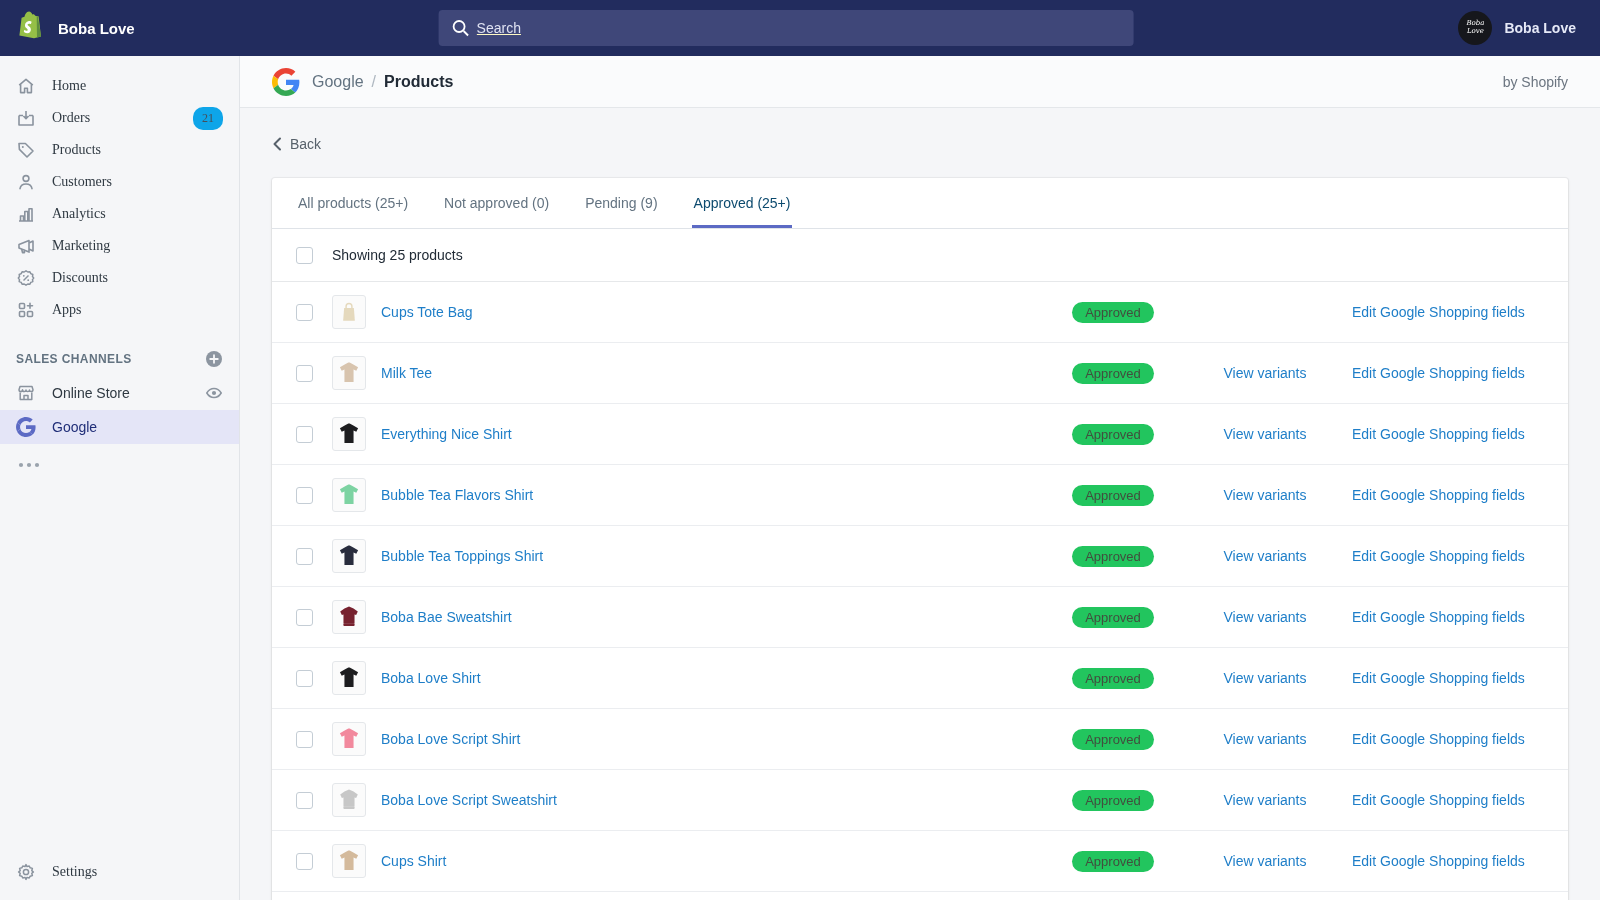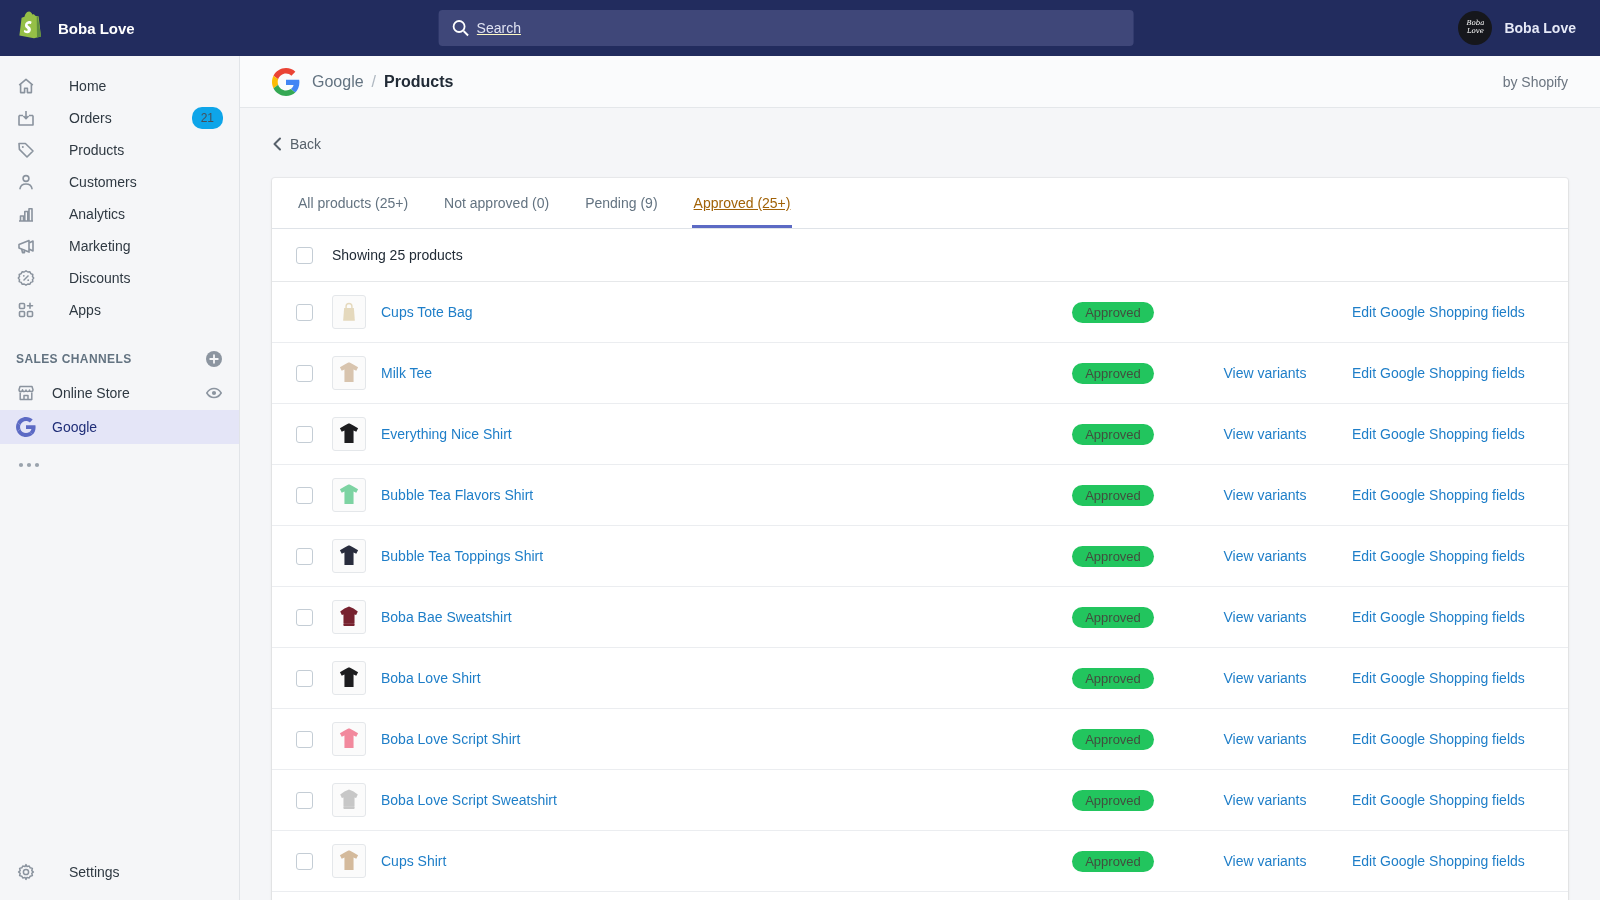--- a/index.html
+++ b/index.html
@@ -20,22 +20,22 @@
   .topbar-right { margin-left:auto; display:flex; align-items:center; gap:12px; padding-right:24px; }
   .avatar { width:34px; height:34px; border-radius:50%; background:#16171c; color:#fff;
             display:flex; align-items:center; justify-content:center; font-size:7px;
             font-style:italic; text-align:center; line-height:1.1; transform:rotate(0deg);
             font-family:"DejaVu Serif", serif; }
   .user-name { color:#e6e9f7; font-size:14px; font-weight:bold; }
 
   
   .sidebar { position:fixed; top:56px; left:0; bottom:0; width:240px; background:#f5f6f8;
              border-right:1px solid #e1e4e8; padding-top:14px; display:flex; flex-direction:column; }
-  .nav-item { display:flex; align-items:center; gap:33px; height:32px; padding:0 16px;
-              font-size:14px; font-weight:500; color:#2f3942; cursor:pointer; }
+  .nav-item { display:flex; align-items:center; gap:16px; height:32px; padding:0 16px;
+              font-size:14px; font-weight:500; color:#2f3942; cursor:pointer;font-family:Liberation Serif, serif; }
   .nav-item .icon { width:20px; height:20px; flex:0 0 auto; display:flex; }
   .nav-badge { margin-left:auto; background:#0ea5e9; color:#454f5b; font-size:12px;
                border-radius:10px; padding:4px 9px; font-weight:normal; }
   .sc-header { display:flex; align-items:center; margin:24px 16px 8px 16px; }
   .sc-title { font-size:12px; font-weight:bold; letter-spacing:0.4px; color:#637381; }
   .sc-add { margin-left:auto; display:flex; cursor:pointer; }
   .channel-item { display:flex; align-items:center; gap:16px; height:34px; padding:0 16px;
                   font-size:14px; font-weight:500; color:#2f3942; cursor:pointer; }
   .channel-item.active { background:#e4e5f7; color:#202e78; }
   .channel-eye { margin-left:auto; display:flex; }
@@ -53,21 +53,21 @@
 
   .content { padding:24px 32px 0 32px; }
   .back-link { display:inline-flex; align-items:center; gap:8px; font-size:14px; color:#57616b;
                cursor:pointer; margin:4px 0 26px 0; }
 
   .card { background:#ffffff; border-radius:3px; box-shadow:0 0 0 1px rgba(63,63,68,0.05),
           0 1px 3px rgba(63,63,68,0.15); min-height:720px; }
   .tabs { display:flex; gap:32px; padding:0 24px; border-bottom:1px solid #dfe3e8; }
   .tab { font-size:14px; color:#637381; padding:17px 2px 14px 2px; border-bottom:3px solid transparent;
          cursor:pointer; }
-  .tab.active { color:#a16207; border-bottom-color:#5c6ac4;text-decoration:underline; }
+  .tab.active { color:#0c4a6e; border-bottom-color:#5c6ac4; }
 
   .list-header { display:flex; align-items:center; height:53px; padding:0 24px;
                  border-bottom:1px solid #e6e8ea; }
   .list-header .label { font-size:14px; color:#212b36; margin-left:19px; }
   .checkbox { width:17px; height:17px; border:1px solid #c4cdd5; border-radius:3px;
               background:#fff; flex:0 0 auto; cursor:pointer; }
 
   .row { display:flex; align-items:center; height:61px; padding:0 24px;
          border-bottom:1px solid #ebedf0; }
   .thumb { width:34px; height:34px; border:1px solid #e4e7ea; border-radius:3px; background:#fbfbfb;

